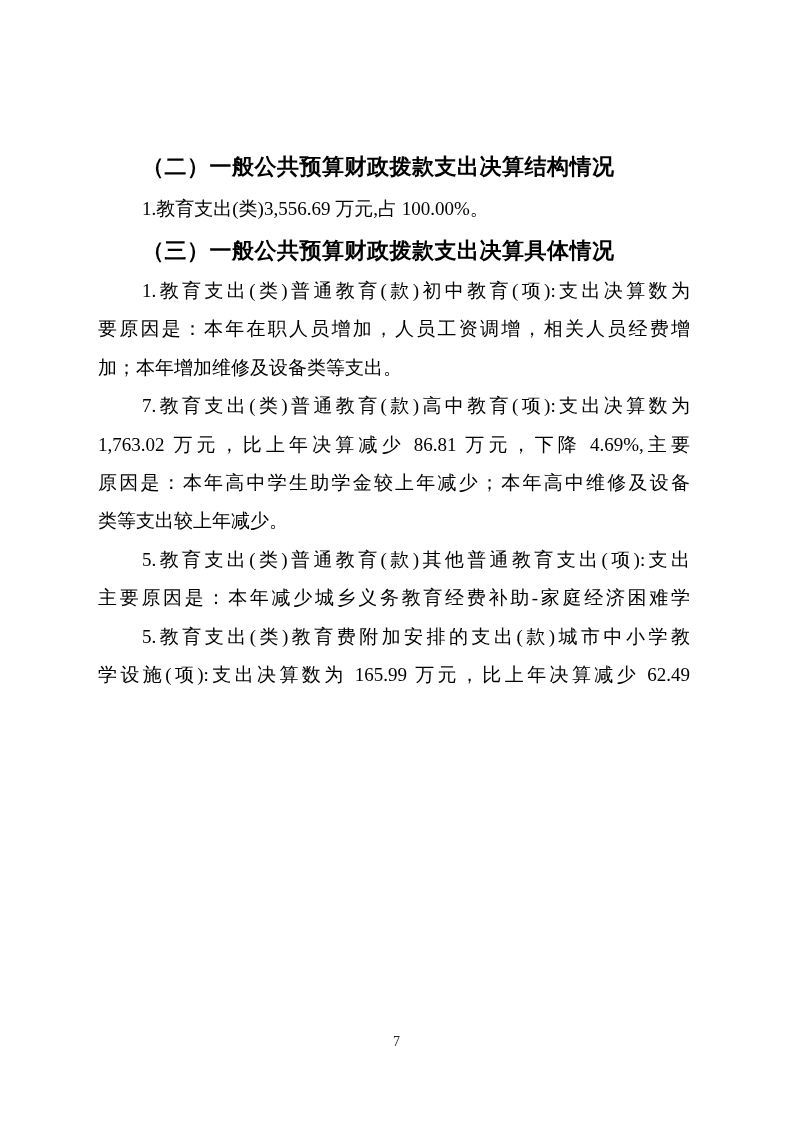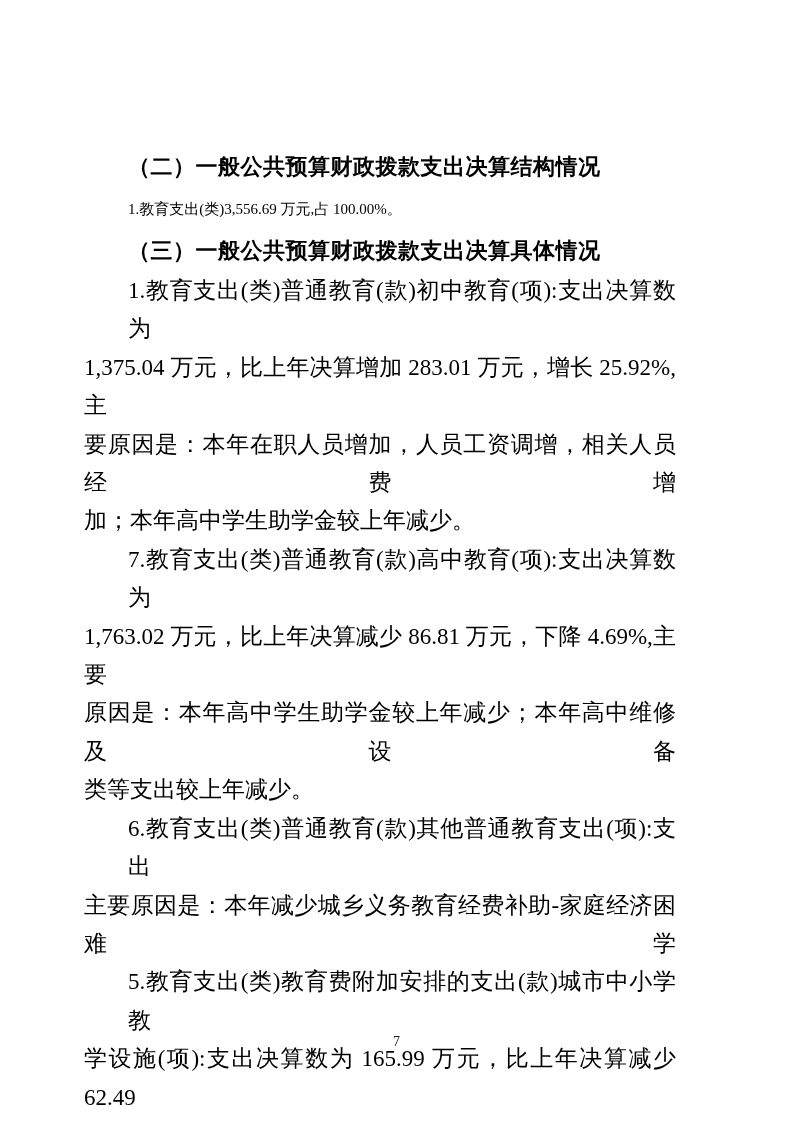--- a/index.html
+++ b/index.html
@@ -11,43 +11,43 @@
     position: relative;
     width: 793px;
     height: 1122px;
     background: #ffffff;
     color: #000000;
     font-family: "Liberation Serif", "DejaVu Serif", serif;
     overflow: hidden;
   }
   .content {
     position: absolute;
-    left: 84px;
+    left: 98px;
     top: 146px;
     width: 592px;
   }
   .sec-heading {
     font-size: 22px;
     font-weight: bold;
     line-height: 42px;
     padding-left: 44px;
     white-space: nowrap;
     letter-spacing: 0.5px;
   }
   .summary-line {
-    font-size: 15px;
+    font-size: 19px;
     line-height: 42px;
     padding-left: 44px;
     white-space: nowrap;
   }
   .para {
     margin: 0;
   }
   .para .line {
-    font-size: 23px;
+    font-size: 19px;
     line-height: 38.4px;
     text-align: justify;
     text-align-last: justify;
     text-justify: inter-character;
   }
   .para .line.first {
     padding-left: 44px;
   }
   .para .line.end {
     text-align-last: left;
@@ -69,34 +69,33 @@
   <div class="content">
 
     <div class="sec-heading">（二）一般公共预算财政拨款支出决算结构情况</div>
 
     <div class="summary-line">1.教育支出(类)3,556.69 万元,占 100.00%。</div>
 
     <div class="sec-heading">（三）一般公共预算财政拨款支出决算具体情况</div>
 
     <div class="para">
       <div class="line first">1.教育支出(类)普通教育(款)初中教育(项):支出决算数为</div>
-      <div class="line">1,375.04 万元，比上年决算增加 283.01 万元，增长 25.92%,主</div>
       <div class="line">要原因是：本年在职人员增加，人员工资调增，相关人员经费增</div>
-      <div class="line end">加；本年高中学生助学金较上年减少。</div>
+      <div class="line end">加；本年增加维修及设备类等支出。</div>
     </div>
 
     <div class="para">
       <div class="line first">7.教育支出(类)普通教育(款)高中教育(项):支出决算数为</div>
       <div class="line">1,763.02 万元，比上年决算减少 86.81 万元，下降 4.69%,主要</div>
       <div class="line">原因是：本年高中学生助学金较上年减少；本年高中维修及设备</div>
       <div class="line end">类等支出较上年减少。</div>
     </div>
 
     <div class="para">
-      <div class="line first">6.教育支出(类)普通教育(款)其他普通教育支出(项):支出</div>
+      <div class="line first">5.教育支出(类)普通教育(款)其他普通教育支出(项):支出</div>
       <div class="line">主要原因是：本年减少城乡义务教育经费补助-家庭经济困难学</div>
     </div>
 
 
     <div class="para">
       <div class="line first">5.教育支出(类)教育费附加安排的支出(款)城市中小学教</div>
       <div class="line">学设施(项):支出决算数为 165.99 万元，比上年决算减少 62.49</div>
     </div>
 
   </div>

